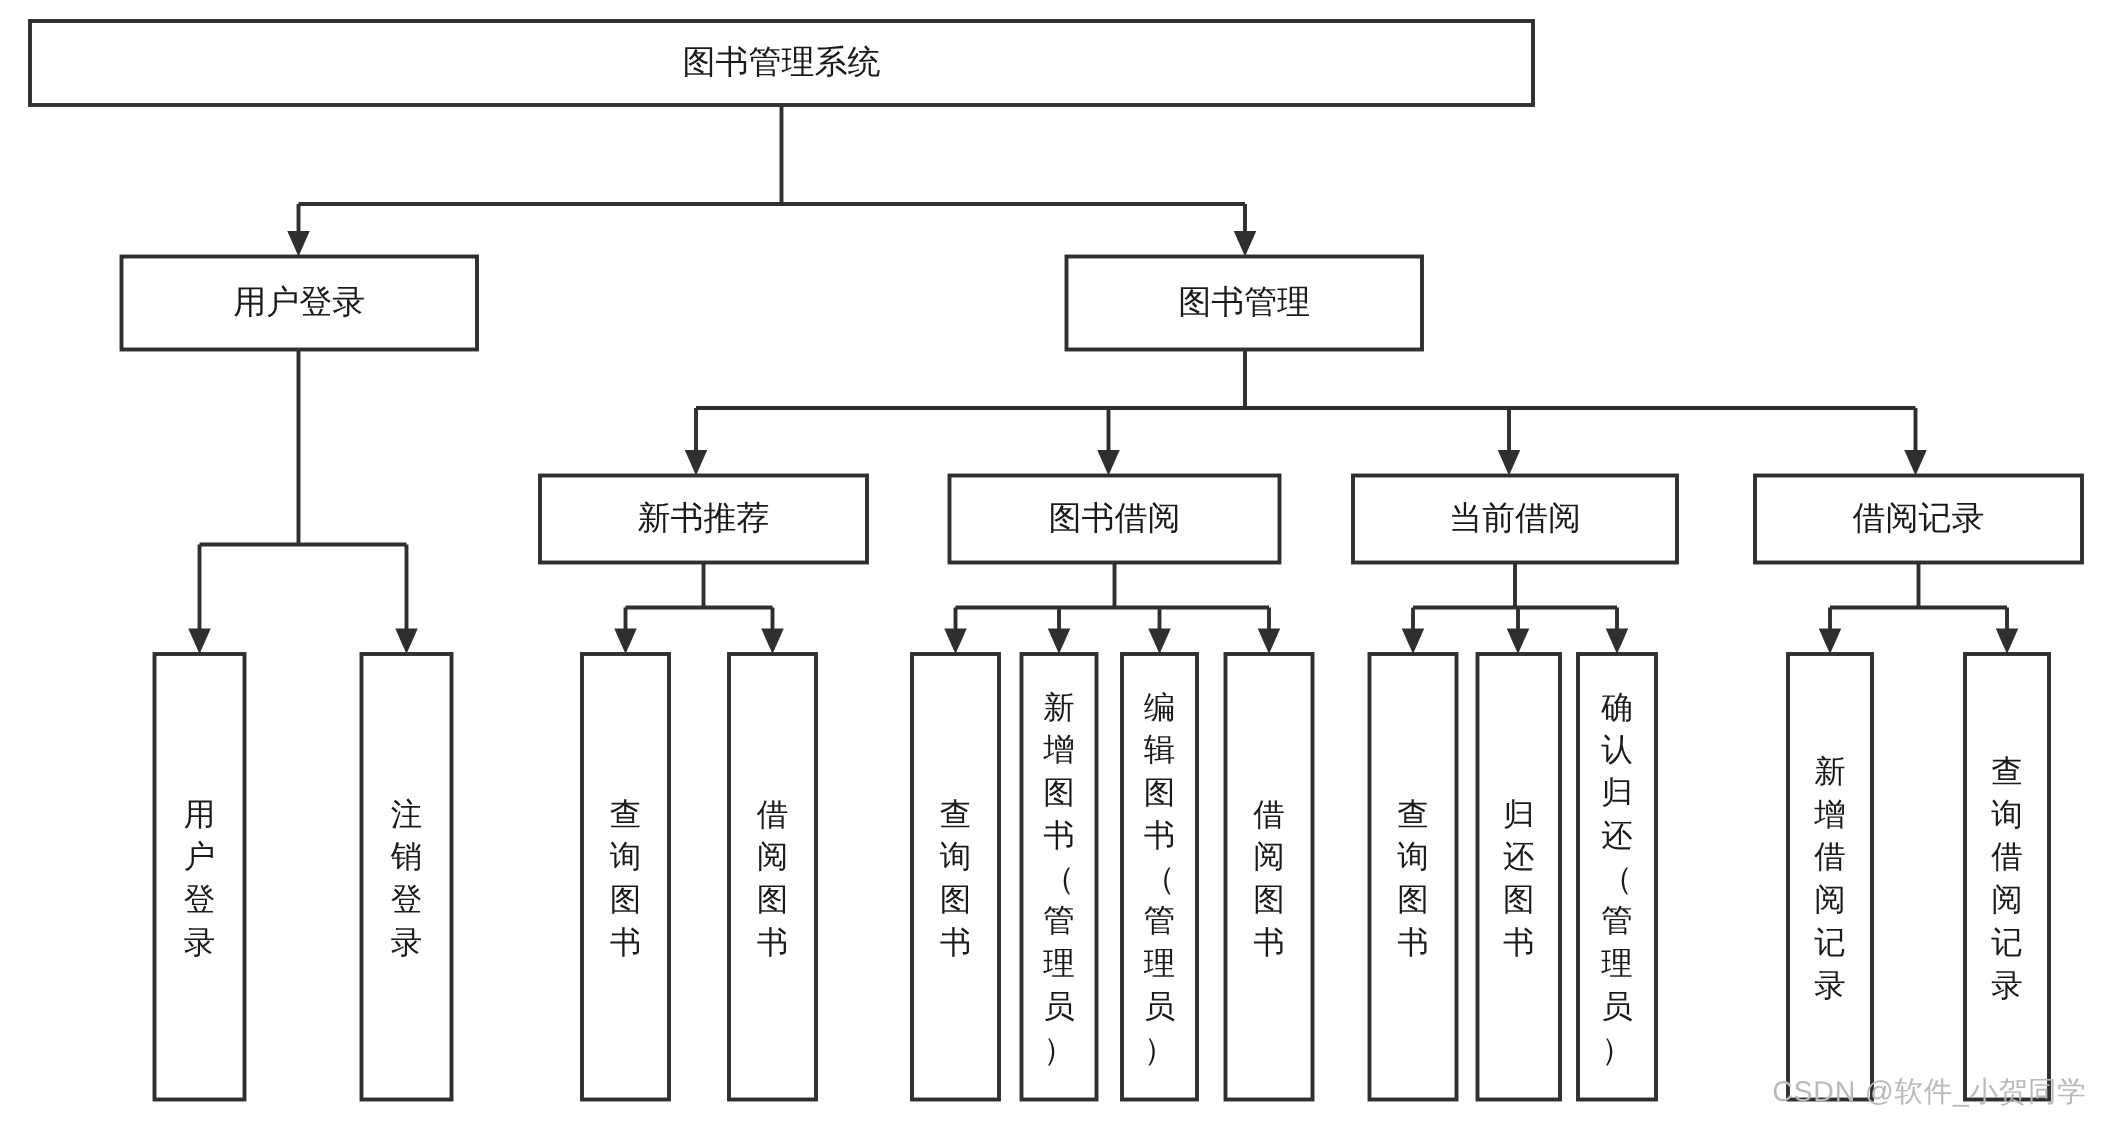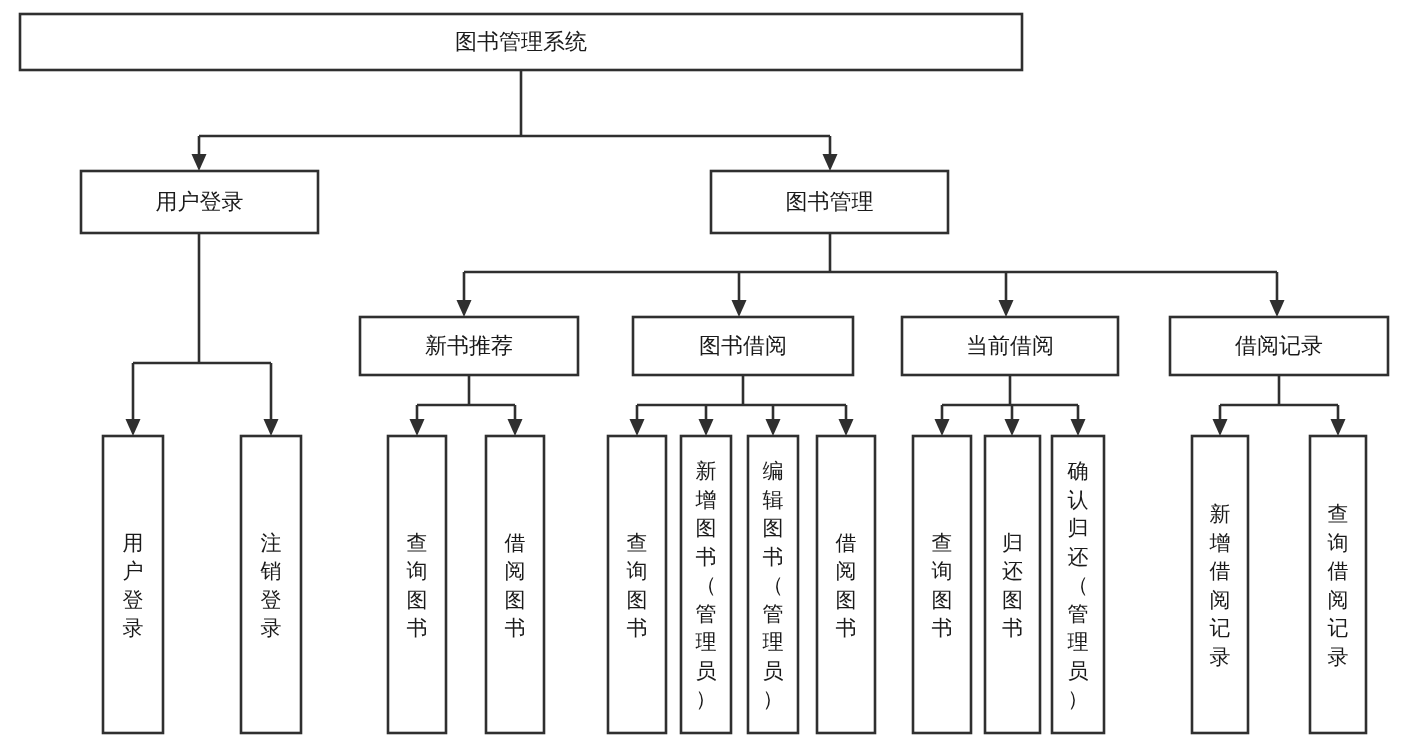--- a/index.html
+++ b/index.html
@@ -217,13 +217,14 @@
         <g>
           <rect class="node-box" x="1192" y="436" width="56" height="297"></rect>
           <text class="node-label-v" x="1220" y="521.23"><tspan x="1220" dy="0">新</tspan><tspan x="1220" dy="28.5">增</tspan><tspan x="1220" dy="28.5">借</tspan><tspan x="1220" dy="28.5">阅</tspan><tspan x="1220" dy="28.5">记</tspan><tspan x="1220" dy="28.5">录</tspan></text>
         </g>
         <g>
           <rect class="node-box" x="1310" y="436" width="56" height="297"></rect>
           <text class="node-label-v" x="1338" y="521.23"><tspan x="1338" dy="0">查</tspan><tspan x="1338" dy="28.5">询</tspan><tspan x="1338" dy="28.5">借</tspan><tspan x="1338" dy="28.5">阅</tspan><tspan x="1338" dy="28.5">记</tspan><tspan x="1338" dy="28.5">录</tspan></text>
         </g>
       </g>
   </svg>
+  <div class="watermark">CSDN @软件_小贺同学</div>
 </div>
 
 </body></html>

